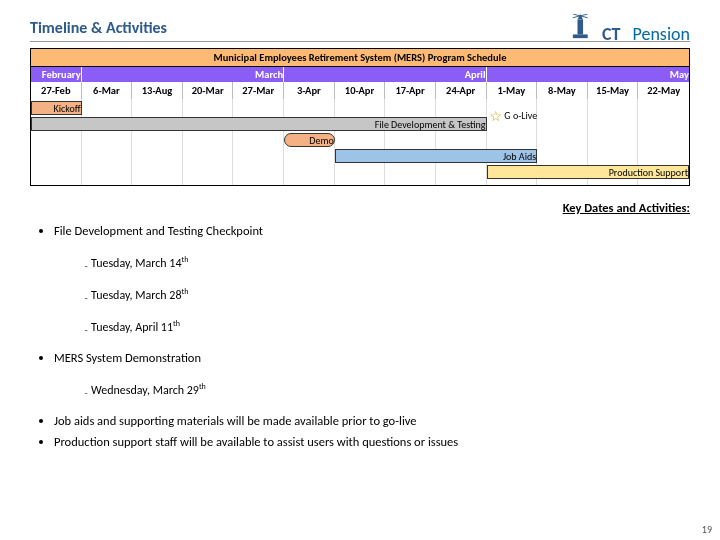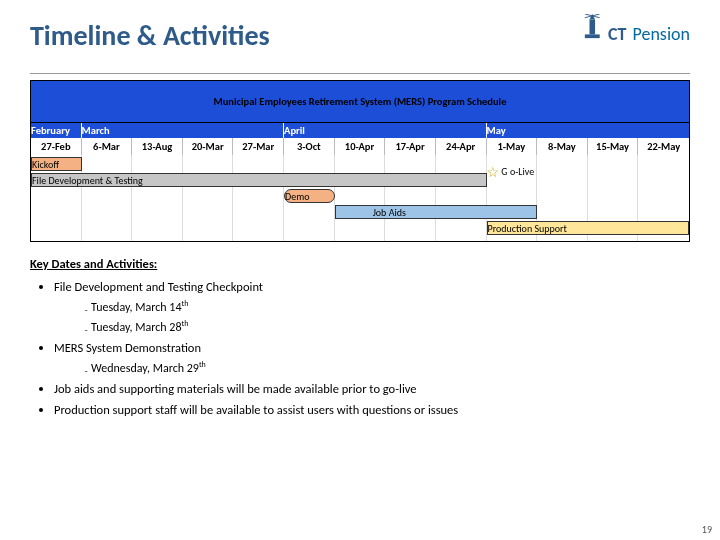--- a/index.html
+++ b/index.html
@@ -7,51 +7,51 @@
     margin: 0;
     width: 720px;
     height: 540px;
     font-family: Calibri, Arial, sans-serif;
     font-size: 12px;
     color: #000;
     background: #fff;
     position: relative;
   }
   .slide { padding: 18px 30px 10px 30px; position: relative; height: 100%; }
-  .title { color: #2e5b8a; font-size: 28px; font-weight: bold; margin-bottom: 20px; }
-  .logo { position: absolute; top: 14px; right: 30px; display: flex; align-items: baseline; gap: 6px; }
+  .title { color: #2e5b8a; font-size: 16px; font-weight: bold; margin-bottom: 4px; }
+  .logo { position: absolute; top: 14px; right: 30px; display: flex; align-items: baseline; gap: 12px; }
   .logo .lighthouse { height: 26px; }
   .logo-text1 { color: #2e5b8a; font-weight: bold; font-size: 18px; }
   .logo-text2 { color: #0369a1; font-size: 18px; }
   .rule { border-top: 1px solid #999; margin-bottom: 6px; }
   .chart { border: 1px solid #000; font-size: 10.5px; }
-  .chart-title { background: #1d4ed8; font-weight: bold; text-align: center; padding: 14px 0; border-bottom: 1px solid #000; }
+  .chart-title { background: #fdba74; font-weight: bold; text-align: center; padding: 2px 0; border-bottom: 1px solid #000; }
   .months { display: grid; grid-template-columns: 1fr 4fr 4fr 4fr; }
-  .months > div { background: #1d4ed8; color: #fff; font-weight: bold; text-align: left; padding: 1px 0; border-right: 1px solid #fff; }
+  .months > div { background: #8b5cf6; color: #fff; font-weight: bold; text-align: right; padding: 1px 0; border-right: 1px solid #fff; }
   .months > div:last-child { border-right: none; }
   .dates { display: grid; grid-template-columns: repeat(13, 1fr); }
   .dates > div { text-align: center; font-weight: bold; padding: 2px 0; border-right: 1px solid #bbb; }
   .dates > div:last-child { border-right: none; }
   .ganttArea { position: relative; height: 86px; }
   .grid13 { position: absolute; inset: 0; display: grid; grid-template-columns: repeat(13, 1fr); }
   .grid13 > div { border-right: 1px solid #ddd; }
   .grid13 > div:last-child { border-right: none; }
-  .bar { position: absolute; height: 14px; font-size: 10px; text-align: left; line-height: 14px; border: 1px solid #333; }
+  .bar { position: absolute; height: 14px; font-size: 10px; text-align: right; line-height: 14px; border: 1px solid #333; }
   .kickoff { top: 2px; left: 0%; width: 7.6923%; background: #f4b183; }
   .golive { top: 10px; left: 69.23%; width: 7.6923%; background: none; border: none; line-height: 14px; }
   .star { color: #c9a200; font-size: 14px; vertical-align: middle; }
   .filedev { top: 18px; left: 0%; width: 69.23%; background: #c6c6c6; }
   .demo { top: 34px; left: 38.46%; width: 7.6923%; background: #f4b183; border-radius: 7px; }
   .jobaids { top: 50px; left: 46.15%; width: 30.77%; background: #9dc3e6; padding-left: 37px; }
   .prodsupp { top: 66px; left: 69.23%; width: 30.77%; background: #ffe699; }
-  .keyHeading { text-align: left; font-weight: bold; text-decoration: underline; font-size: 12.5px; margin: 14px 0 8px 0; }
+  .keyHeading { text-align: right; font-weight: bold; text-decoration: underline; font-size: 12.5px; margin: 14px 0 8px 0; }
   ul.bullets { list-style: disc; margin: 0; padding-left: 24px; }
   ul.bullets > li { margin: 6px 0; font-size: 12.5px; }
   ul.sub { list-style: none; margin: 4px 0 4px 30px; padding: 0; }
-  ul.sub > li { margin: 4px 0; font-size: 12px; }
+  ul.sub > li { margin: 16px 0; font-size: 12px; }
   ul.sub > li:before { content: "₋  "; }
   sup { font-size: 8px; }
   .pagenum { position: absolute; right: 8px; bottom: 4px; font-size: 10px; color: #555; }
 </style>
 </head>
 <body>
 
 <div class="slide">
   <div class="title">Timeline &amp; Activities</div>
 
@@ -78,21 +78,21 @@
       <div>March</div>
       <div>April</div>
       <div>May</div>
     </div>
     <div class="dates">
       <div>27-Feb</div>
       <div>6-Mar</div>
       <div>13-Aug</div>
       <div>20-Mar</div>
       <div>27-Mar</div>
-      <div>3-Oct</div>
+      <div>3-Apr</div>
       <div>10-Apr</div>
       <div>17-Apr</div>
       <div>24-Apr</div>
       <div>1-May</div>
       <div>8-May</div>
       <div>15-May</div>
       <div>22-May</div>
     </div>
     <div class="ganttArea">
       <div class="grid13">
@@ -120,20 +120,21 @@
   </div>
 
   <div class="keyHeading">Key Dates and Activities:</div>
 
   <ul class="bullets">
     <li>
       <span>File Development and Testing Checkpoint</span>
       <ul class="sub">
         <li><span>Tuesday, March 14</span><sup>th</sup></li>
         <li><span>Tuesday, March 28</span><sup>th</sup></li>
+        <li><span>Tuesday, April 11</span><sup>th</sup></li>
       </ul>
     </li>
     <li>
       <span>MERS System Demonstration</span>
       <ul class="sub">
         <li><span>Wednesday, March 29</span><sup>th</sup></li>
       </ul>
     </li>
     <li>Job aids and supporting materials will be made available prior to go-live</li>
     <li>Production support staff will be available to assist users with questions or issues</li>

